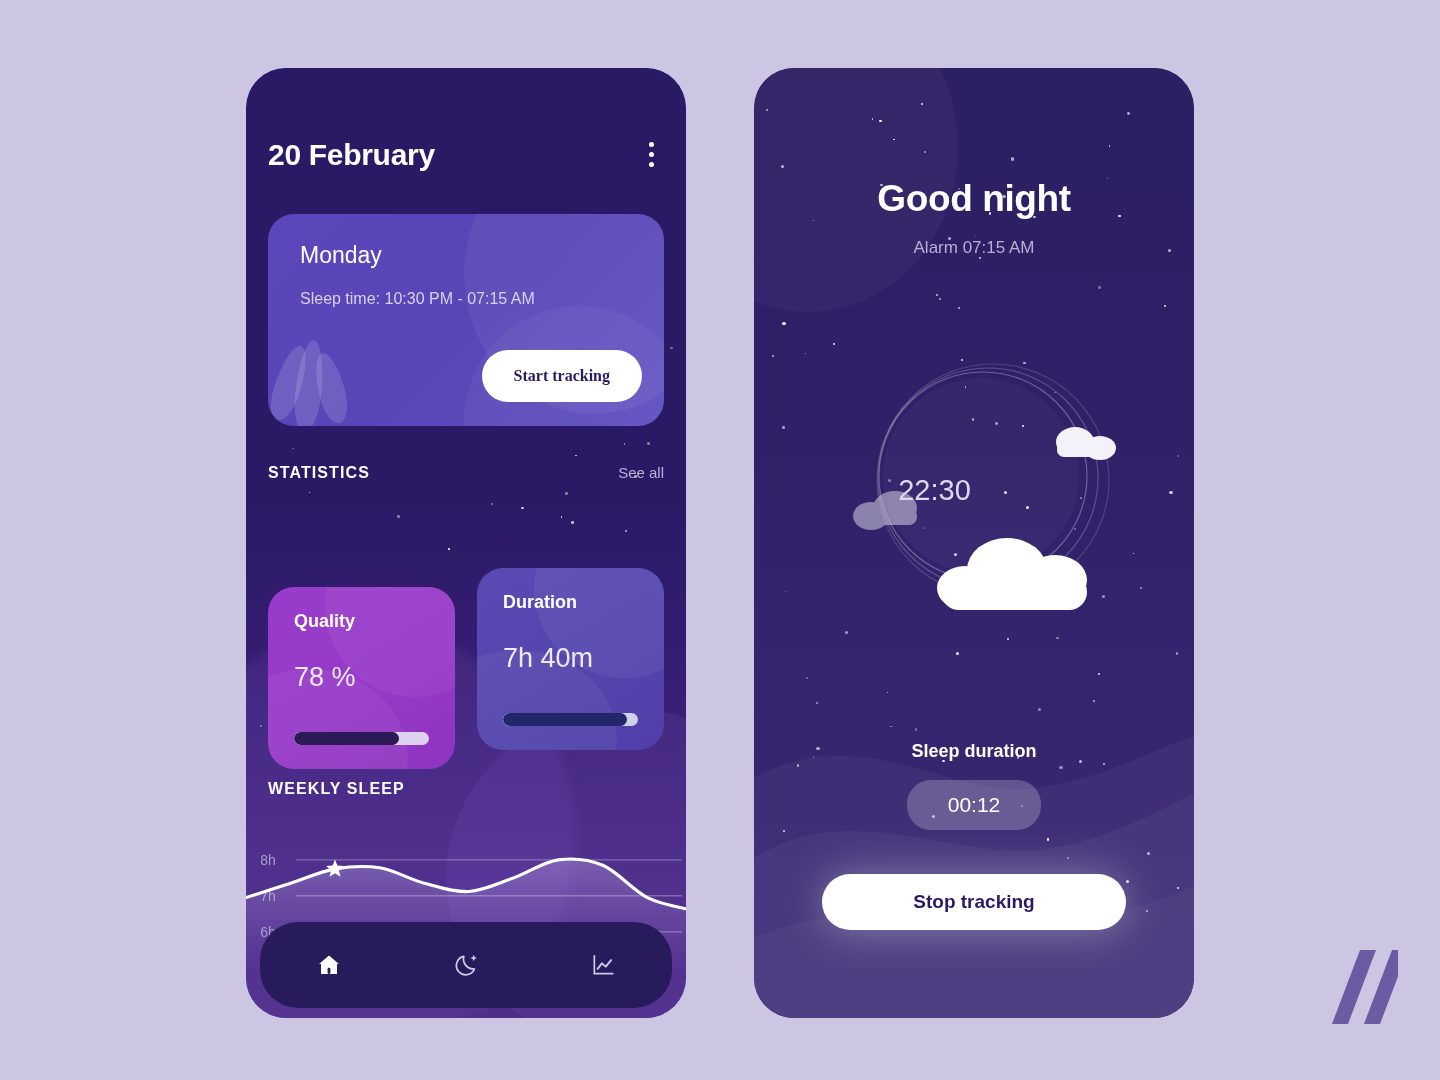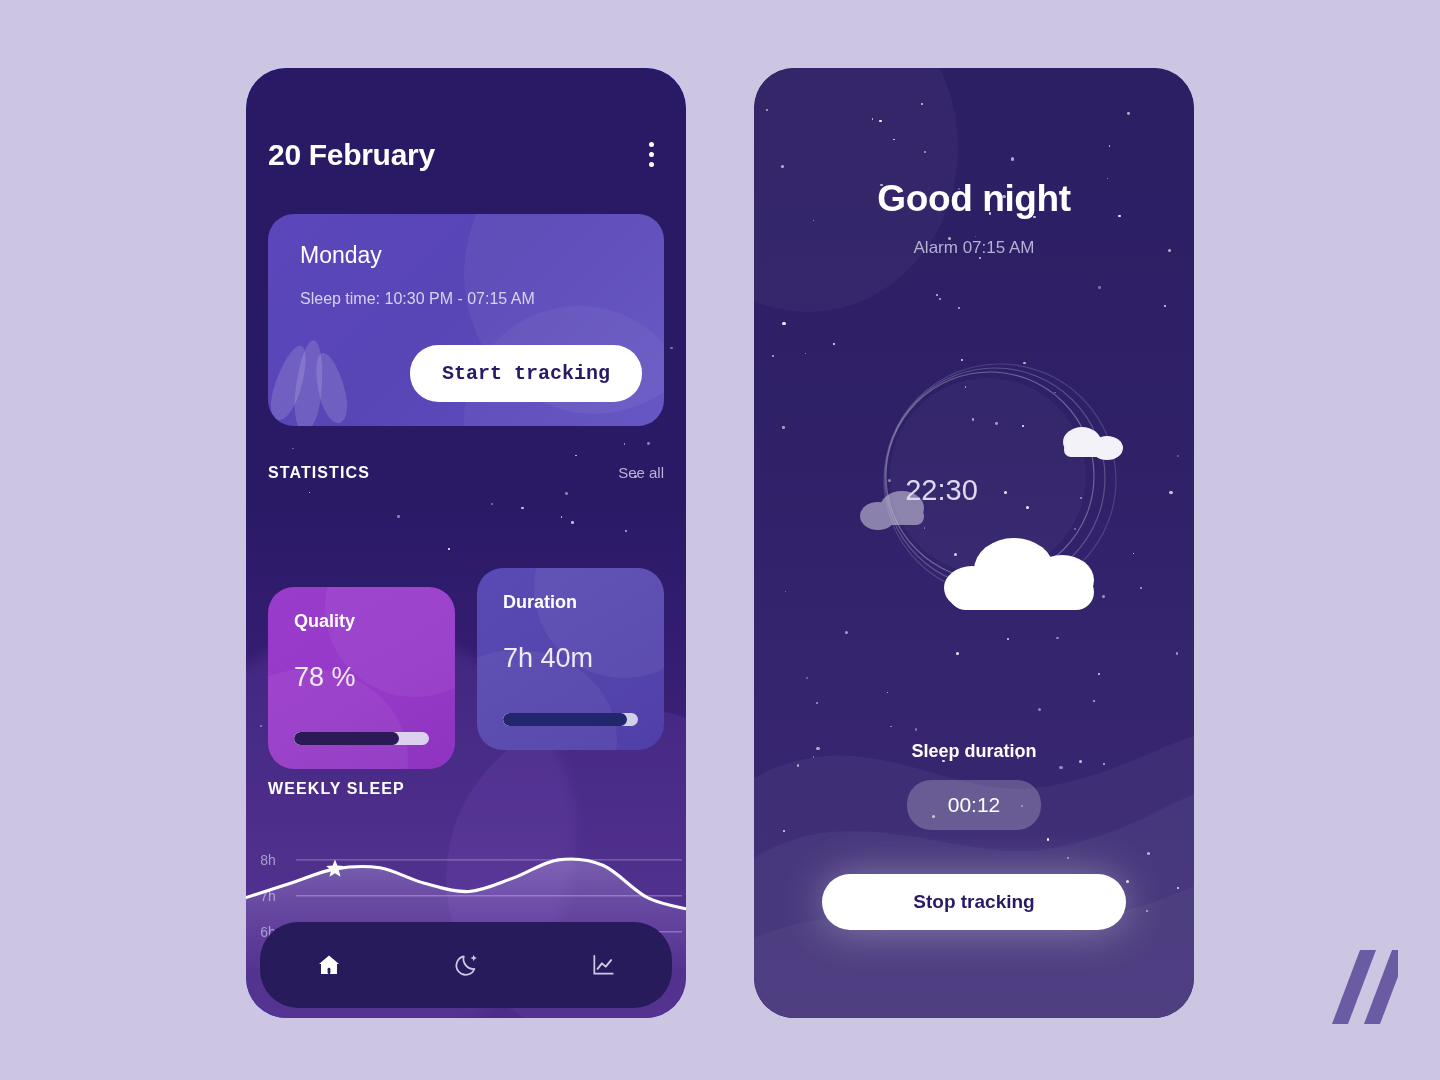--- a/index.html
+++ b/index.html
@@ -104,22 +104,22 @@
   .day-sub {
     position: absolute; left: 32px; top: 76px;
     color: #d9d2ee; font-size: 16px;
   }
   .start-btn {
     position: absolute; right: 22px; bottom: 24px;
     background: #ffffff; color: #2a1a66;
     border: none;
     border-radius: 28px;
     padding: 17px 32px;
-    font-size: 20px; font-weight: bold;
-    font-family: Liberation Mono, monospace;
+    font-size: 16px; font-weight: bold;
+    font-family: Liberation Serif, serif;
     cursor: pointer;
   }
 
   
   .sec-row {
     position: absolute; left: 22px; right: 22px;
     display: flex; align-items: baseline; justify-content: space-between;
   }
   .sec-title {
     color: #ffffff; font-size: 16px;
@@ -207,21 +207,21 @@
   .s2-title {
     position: absolute; left: 0; right: 0; top: 110px;
     text-align: center; color: #ffffff;
     font-size: 37px; font-weight: bold; letter-spacing: -0.4px;
   }
   .s2-alarm {
     position: absolute; left: 0; right: 0; top: 170px;
     text-align: center; color: #b7b0d2; font-size: 17px;
   }
 
-  .moon-area { position: absolute; left: 8px; top: 280px; width: 359px; height: 300px; text-decoration: underline; }
+  .moon-area { position: absolute; left: 1px; top: 280px; width: 359px; height: 300px; text-decoration: underline; }
   .clock-time {
     position: absolute;
     left: 0; right: 0; top: 126px;
     text-align: center;
     color: #ded9ef;
     font-size: 29px;
   }
 
   .s2-duration-label {
     position: absolute; left: 0; right: 0; top: 673px;

